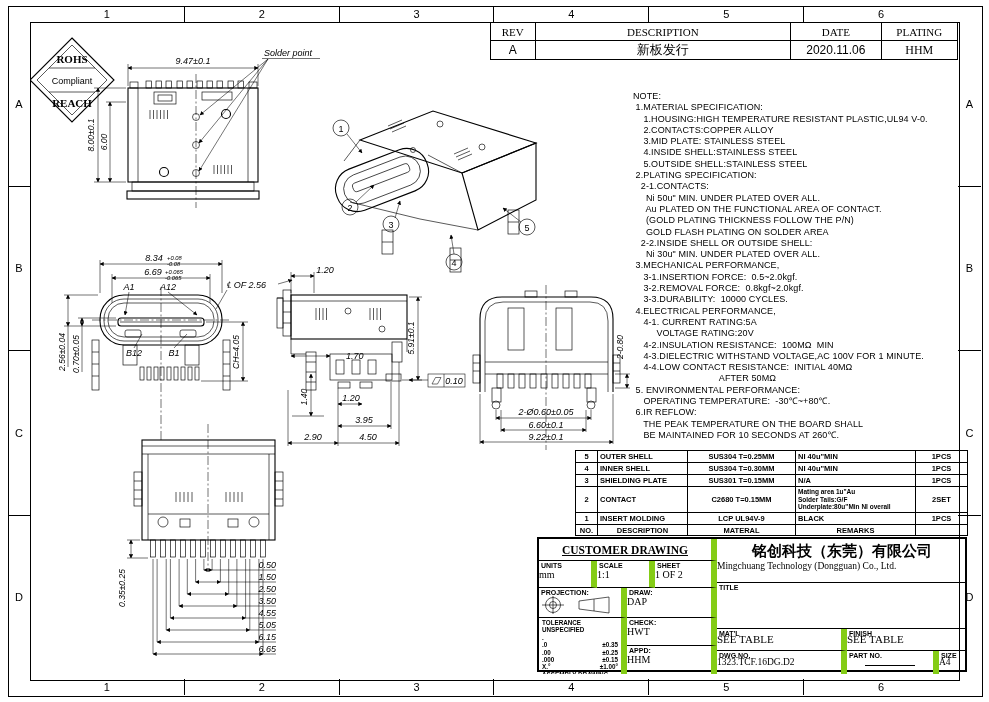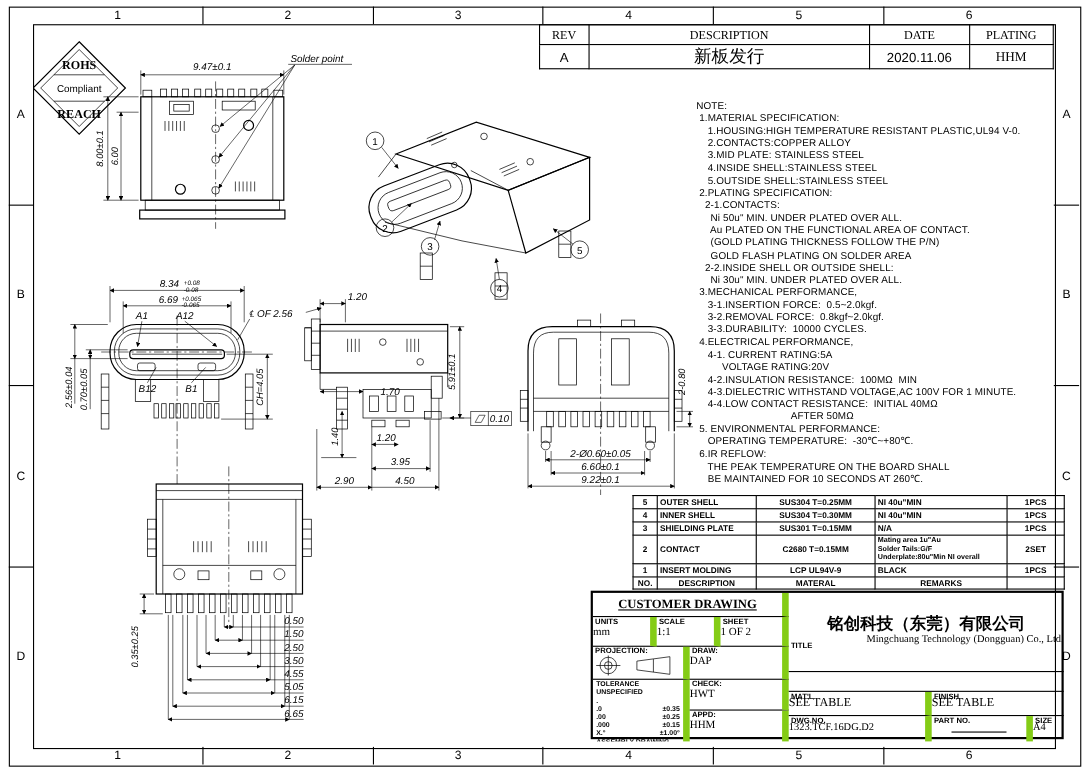--- a/index.html
+++ b/index.html
@@ -26,21 +26,21 @@
   .bom .ctr{text-align:center}
   .bom .pre{white-space:pre;font-size:6.5px;line-height:7.5px}
   .tb{position:absolute;left:537px;top:537px;width:430px;height:135px;border:2px solid #000;box-sizing:border-box}
   .tb .c{position:absolute;box-sizing:border-box;overflow:hidden}
   .br{border-right:6px solid #84cc16}.bb{border-bottom:1px solid #000}
   .cl-label{display:block;font-size:7px;padding:1px 0 0 2px;text-align:left;font-weight:bold}
   .cl-value{font-size:10px;font-family:"Liberation Serif",serif}
   .tol{font-size:6.3px;line-height:7.4px;padding:1px 3px;font-weight:bold}
   .tol .row{display:flex;justify-content:space-between}
   .company-cn{font-size:15px;font-weight:bold;text-align:center;font-family:"Liberation Serif",serif;margin-top:3px}
-  .company-en{font-size:9.5px;text-align:right;font-family:"Liberation Serif",serif}
+  .company-en{font-size:9.5px;text-align:left;font-family:"Liberation Serif",serif}
   .title-val{text-align:center;font-size:12px;font-family:"Liberation Serif",serif;margin-top:8px}
   .big-val{text-align:left;font-size:11px;font-family:Liberation Serif, serif}
   svg text{fill:#000}
   .o{stroke:#000;fill:none;stroke-width:1.1}
   .t{stroke:#000;fill:none;stroke-width:0.65}
   .d{stroke:#000;fill:none;stroke-width:0.55}
   .cl{stroke:#000;stroke-width:0.55;stroke-dasharray:9 2.5 2 2.5;fill:none}
   text.dim{font:italic 9px "Liberation Sans",sans-serif}
   text.dimv{font:italic 8.5px "Liberation Sans",sans-serif}
   text.dims{font:italic 5.8px "Liberation Sans",sans-serif}
@@ -86,21 +86,21 @@
 <table class="rev-table abs" style="left:490px;top:22px;width:468px">
   <tbody>
       <tr style="height:18px">
     <th style="width:44px">REV</th>
     <th style="width:258px">DESCRIPTION</th>
     <th style="width:90px">DATE</th>
     <th style="width:76px">PLATING</th>
   </tr>
   <tr style="height:19px;font-size:12px">
     <td>A</td>
-    <td style="font-size:16px">新板发行</td>
+    <td style="font-size:13px">新板发行</td>
     <td style="font-family:Liberation Sans, sans-serif">2020.11.06</td>
     <td style="font-family:'Liberation Serif',serif">HHM</td>
   </tr>
 </tbody>
   </table>
 
 <div class="notes">NOTE:
  1.MATERIAL SPECIFICATION:
     1.HOUSING:HIGH TEMPERATURE RESISTANT PLASTIC,UL94 V-0.
     2.CONTACTS:COPPER ALLOY
@@ -244,21 +244,21 @@
     </div>
   </div>
   <div class="c br bb" style="left:88px;top:79px;width:90px;height:28px">
     <span class="cl-label">CHECK:</span>
     <div class="cl-value">HWT</div>
   </div>
   <div class="c br" style="left:88px;top:107px;width:90px;height:28px">
     <span class="cl-label">APPD:</span>
     <div class="cl-value">HHM</div>
   </div>
-  <div class="c bb" style="left:178px;top:16px;width:250px;height:56px">
+  <div class="c bb" style="left:178px;top:0;width:250px;height:44px">
     <div class="company-cn">铭创科技（东莞）有限公司</div>
     <div class="company-en">Mingchuang Technology (Dongguan) Co., Ltd.</div>
   </div>
   <div class="c bb" style="left:178px;top:44px;width:250px;height:46px">
     <span class="cl-label">TITLE</span>
   </div>
   <div class="c br bb" style="left:178px;top:90px;width:130px;height:22px">
     <span class="cl-label">MAT'L</span>
     <div class="big-val" style="margin-top:-4px">SEE TABLE</div>
   </div>

